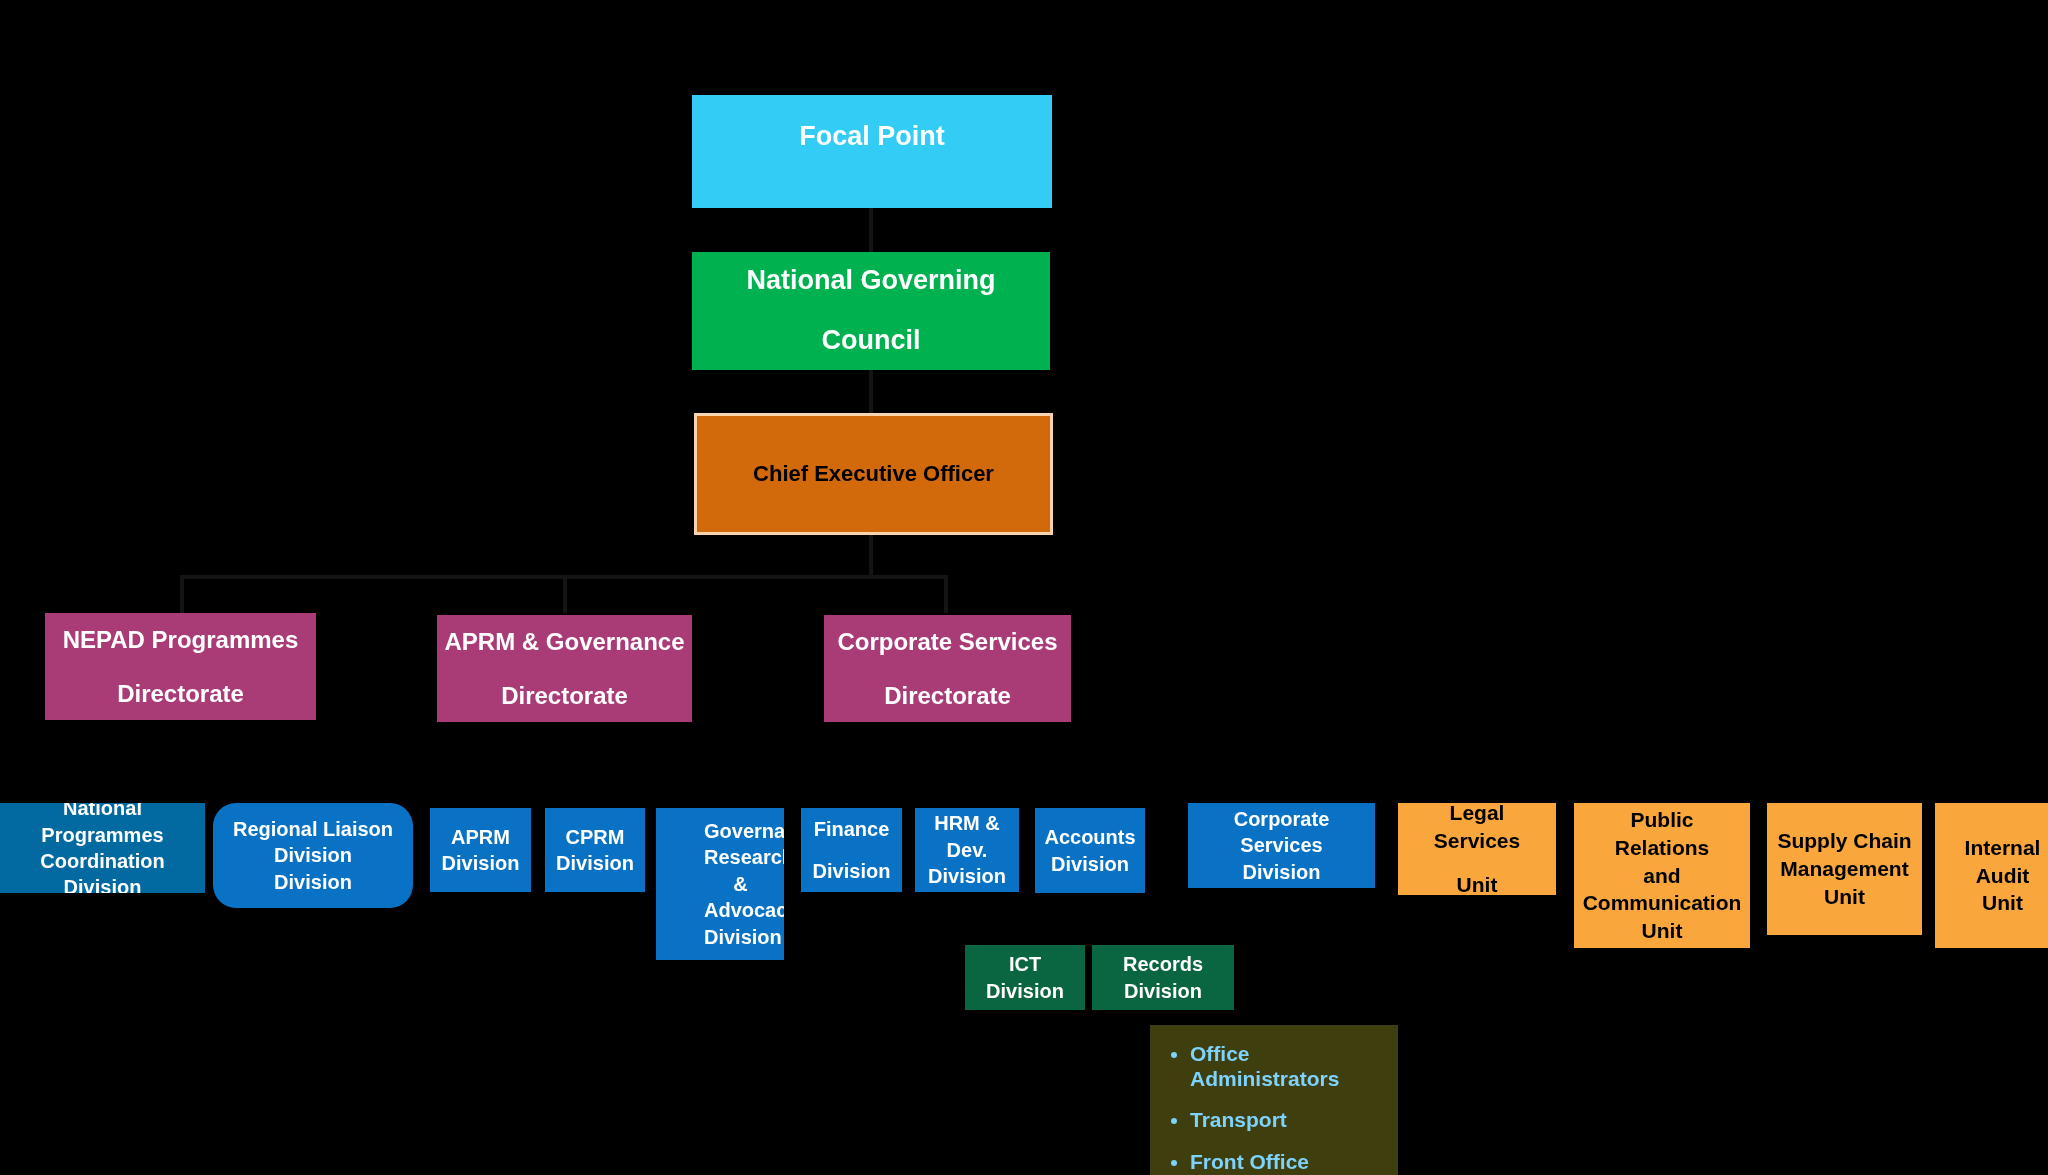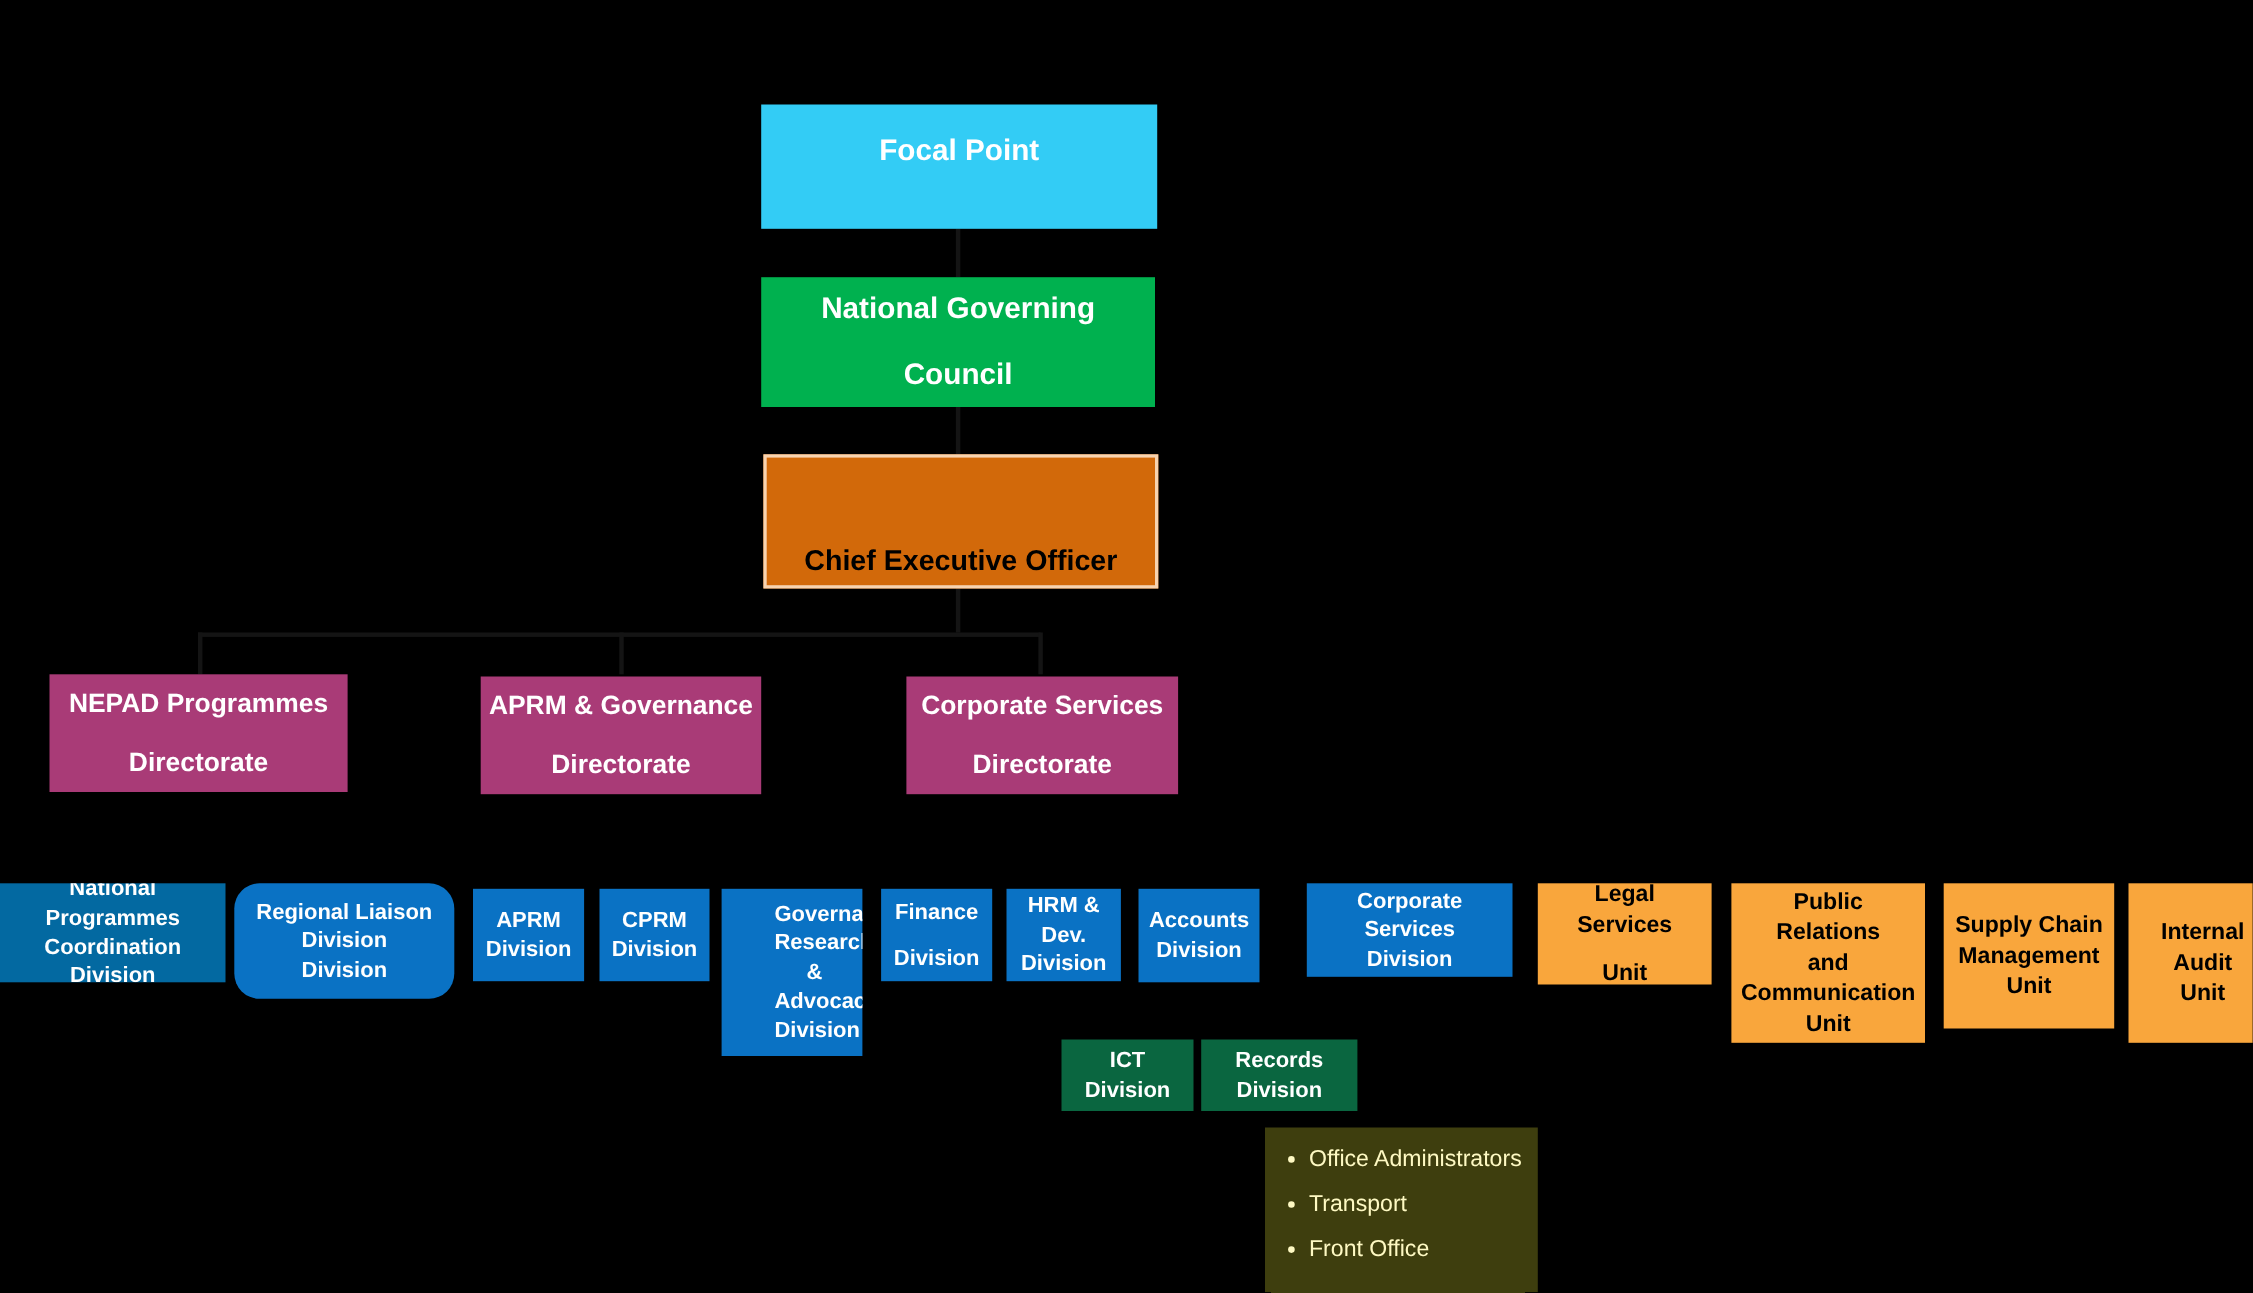--- a/index.html
+++ b/index.html
@@ -46,22 +46,22 @@
     background: #00B14F;
     font-size: 27px;
     justify-content: center;
     gap: 24px;
   }
   
   .lvl-ceo {
     background: #D2690A;
     border: 3px solid #F7D3B0;
     color: #000000;
-    font-size: 26px;
-    justify-content: flex-end;
+    font-size: 22px;
+    justify-content: center;
   }
   
   .lvl-dir {
     background: #A93B77;
     font-size: 24px;
     justify-content: center;
   }
   .lvl-dir .line + .line { margin-top: 22px; }
 
   
@@ -97,23 +97,23 @@
     align-items: flex-start;
     justify-content: flex-start;
     padding: 16px 14px 10px 18px;
   }
   .lvl-list ul {
     margin: 0;
     padding: 0 0 0 22px;
     list-style: disc;
   }
   .lvl-list li {
-    color: #fef9c3;
+    color: #7dd3fc;
     font-size: 21px;
-    font-weight: normal;
+    font-weight: bold;
     text-align: left;
     margin-bottom: 16px;
     line-height: 1.2;
   }
 
   
   .connector {
     position: absolute;
     background: #141414;
   }

